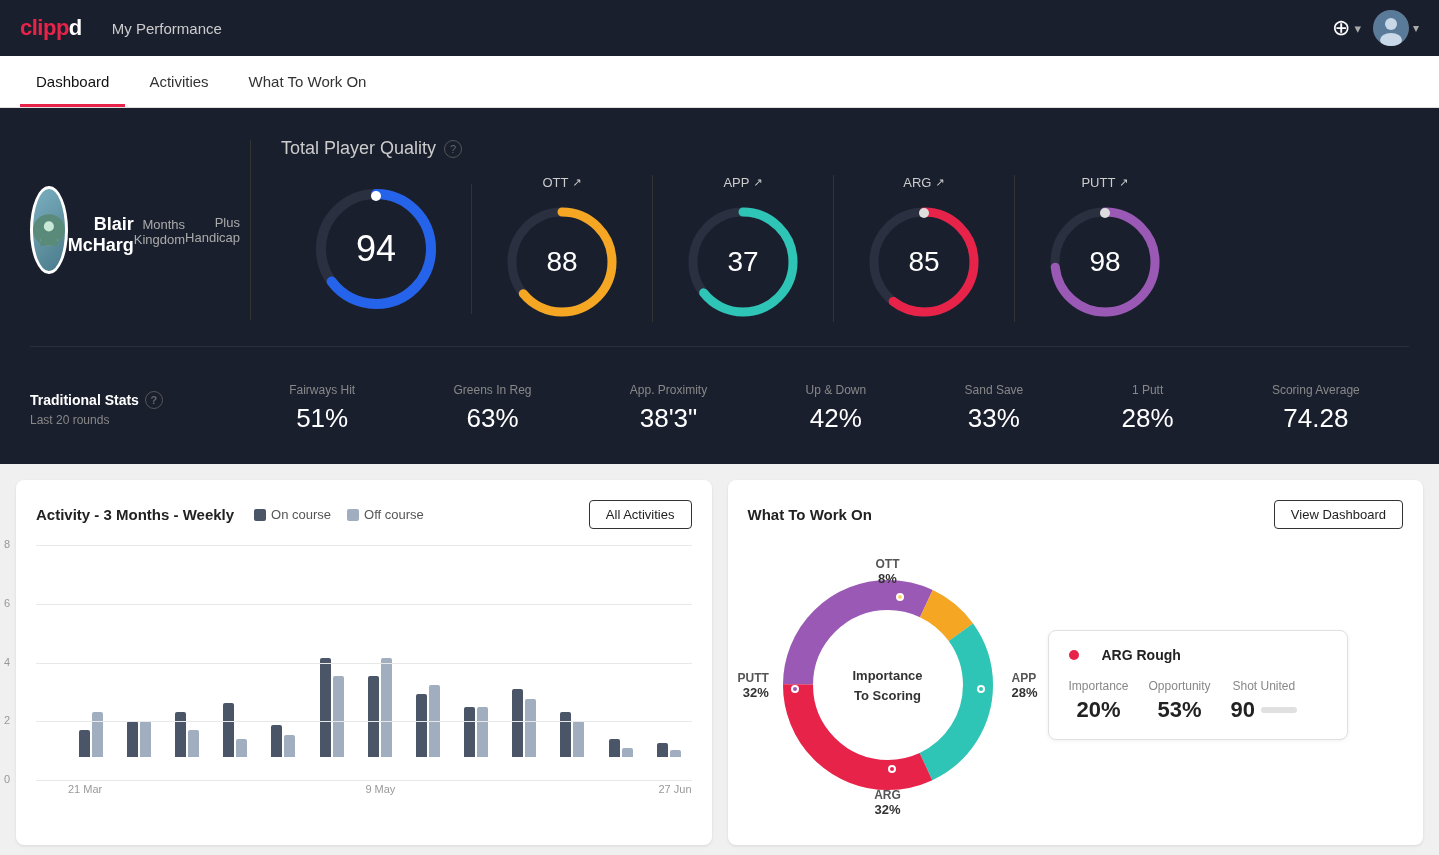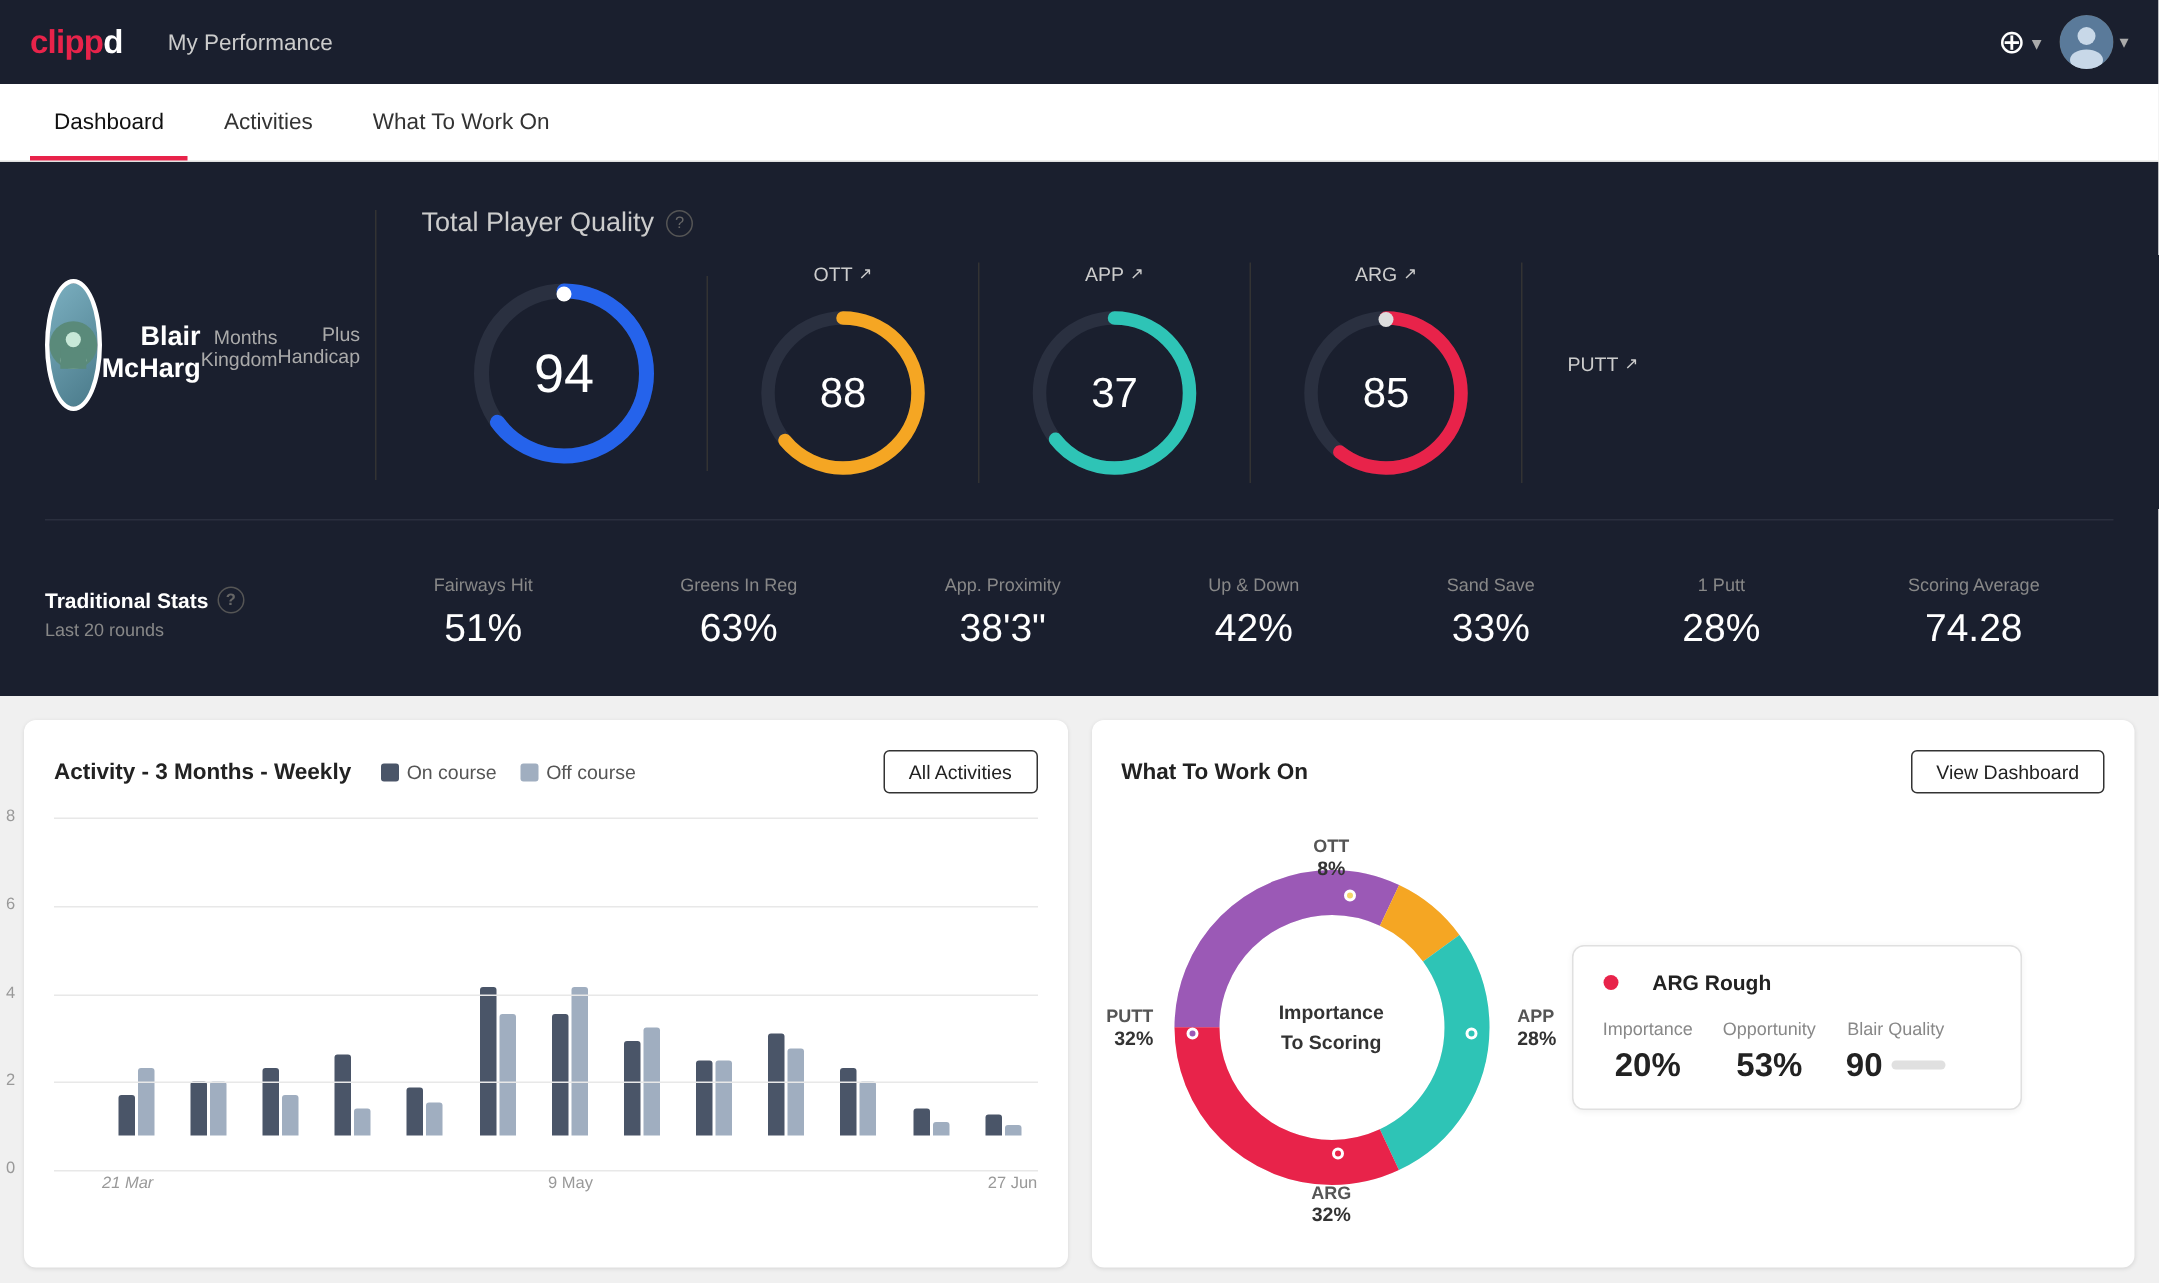--- a/index.html
+++ b/index.html
@@ -416,20 +416,28 @@
             </svg>
             <div class="gauge-value">85</div>
           </div>
         </div>
 
         <div class="gauge-wrapper">
           <div class="gauge-label">
             <span>PUTT</span>
             <span class="gauge-arrow">↗</span>
           </div>
+          <div class="gauge-circle">
+            <svg width="120" height="120" viewBox="0 0 120 120">
+              <circle cx="60" cy="60" r="50" fill="none" stroke="#2a3040" stroke-width="9"></circle>
+              <circle cx="60" cy="60" r="50" fill="none" stroke="#9b59b6" stroke-width="9" stroke-dasharray="308 314" stroke-dashoffset="78" stroke-linecap="round" transform="rotate(-90 60 60)"></circle>
+              <circle cx="60" cy="11" r="5" fill="#ddd"></circle>
+            </svg>
+            <div class="gauge-value">98</div>
+          </div>
         </div>
 
       </div>
     </div>
   </div>
 
   <div class="traditional-stats">
     <div class="trad-label">
       <div class="trad-label-title">
         <span>Traditional Stats</span>
@@ -557,21 +565,21 @@
           <div style="display: flex; gap: 2px; align-items: flex-end; flex: 1 1 0%; justify-content: center;">
             <div style="width: 11px; height: 18px; background: rgb(74, 85, 104); border-radius: 2px 2px 0px 0px;"></div>
             <div style="width: 11px; height: 9px; background: rgb(160, 174, 192); border-radius: 2px 2px 0px 0px;"></div>
           </div>
           <div style="display: flex; gap: 2px; align-items: flex-end; flex: 1 1 0%; justify-content: center;">
             <div style="width: 11px; height: 14px; background: rgb(74, 85, 104); border-radius: 2px 2px 0px 0px;"></div>
             <div style="width: 11px; height: 7px; background: rgb(160, 174, 192); border-radius: 2px 2px 0px 0px;"></div>
           </div>
         </div>
       <div style="margin-left:32px; display:flex; justify-content:space-between; margin-top:2px;">
-        <span style="font-size:11px;color:#999;font-style:italic;">21 Mar</span>
+        <span style="font-size:11px;color:#999;">21 Mar</span>
         <span style="font-size:11px;color:#999;">9 May</span>
         <span style="font-size:11px;color:#999;">27 Jun</span>
       </div>
     </div>
   </div>
 
   <div class="panel">
     <div class="panel-header">
       <span class="panel-title">What To Work On</span>
       <button class="view-dashboard-btn">View Dashboard</button>
@@ -629,21 +637,21 @@
         <div class="detail-metrics">
           <div class="detail-metric">
             <div class="detail-metric-label">Importance</div>
             <div class="detail-metric-value">20%</div>
           </div>
           <div class="detail-metric">
             <div class="detail-metric-label">Opportunity</div>
             <div class="detail-metric-value">53%</div>
           </div>
           <div class="detail-metric">
-            <div class="detail-metric-label">Blair Quality</div>
+            <div class="detail-metric-label">Shot United</div>
             <div style="display:flex;align-items:center;gap:6px;">
               <div class="detail-metric-value">90</div>
               <div style="width:36px;height:6px;background:#e0e0e0;border-radius:3px;"></div>
             </div>
           </div>
         </div>
       </div>
     </div>
   </div>
 

